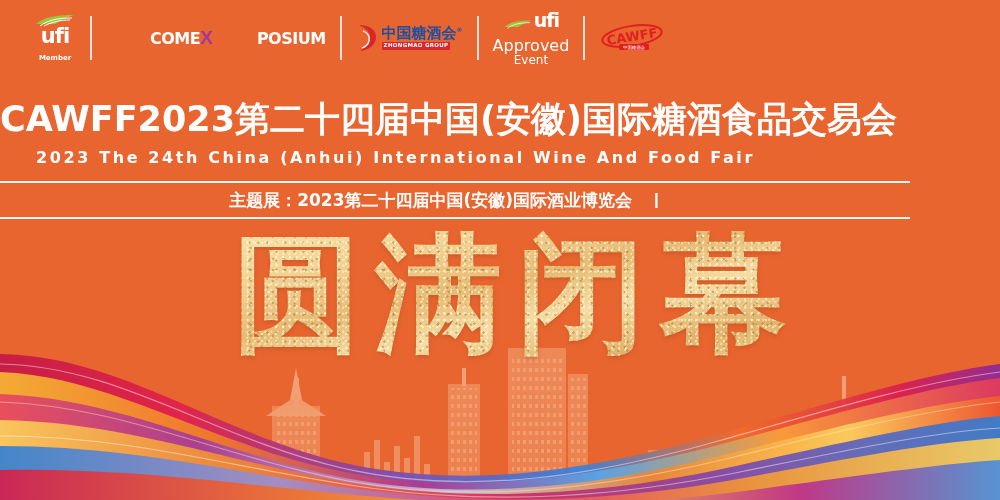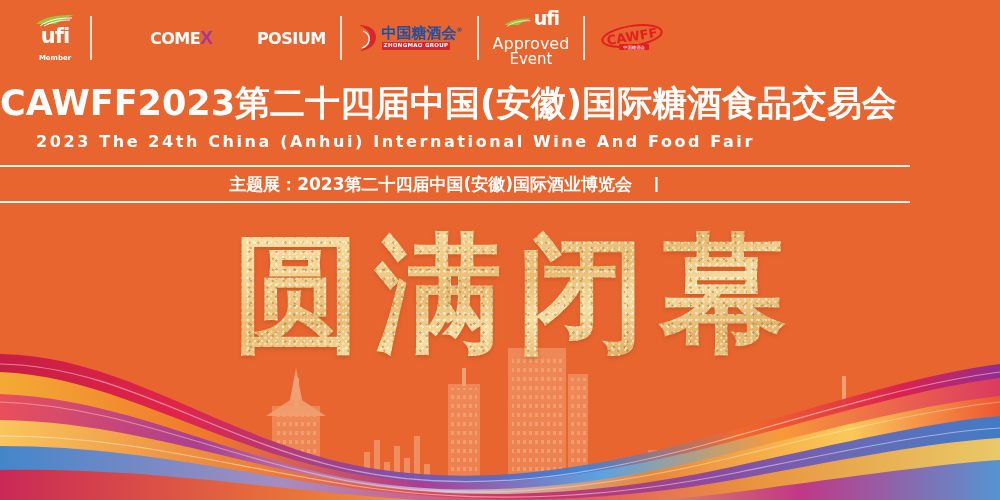--- a/index.html
+++ b/index.html
@@ -64,26 +64,26 @@
            padding:1px 2px; margin-top:1px; letter-spacing:.3px;
            font-family:"DejaVu Sans",sans-serif; }
 
   
   .ufiapp { display:flex; flex-direction:column; align-items:center; line-height:1; }
   .ufiapp-top { display:flex; align-items:flex-end; gap:1px; }
   .ufiapp-word { font-family:"DejaVu Sans",sans-serif; font-weight:700; font-size:19px;
                  color:#ffffff; letter-spacing:-1px; }
   .ufiapp-sub { font-family:"DejaVu Sans",sans-serif; font-size:16px; font-weight:400;
                 color:#ffffff; margin-top:8px; }
-  .ufiapp-sub2 { font-family:"DejaVu Sans",sans-serif; font-size:15px; font-weight:400;
+  .ufiapp-sub2 { font-family:"DejaVu Sans",sans-serif; font-size:12px; font-weight:400;
                  color:#ffffff; }
   .cawff-mark { width:66px; height:30px; }
 
   
-  .head-block { position:absolute; top:80px; left:0; width:791px; z-index:6; text-align:center; }
+  .head-block { position:absolute; top:96px; left:0; width:791px; z-index:6; text-align:center; }
 
   .title-cn {
     font-family:"DejaVu Sans","Liberation Sans",sans-serif;
     font-weight:700; font-size:35px; color:#ffffff;
     letter-spacing:0px; line-height:46px; white-space:nowrap;
   }
   .title-en {
     font-family:"DejaVu Sans",sans-serif;
     font-weight:700; font-size:16px; color:#ffffff;
     letter-spacing:2.6px; line-height:30px; margin-top:1px; white-space:nowrap;

